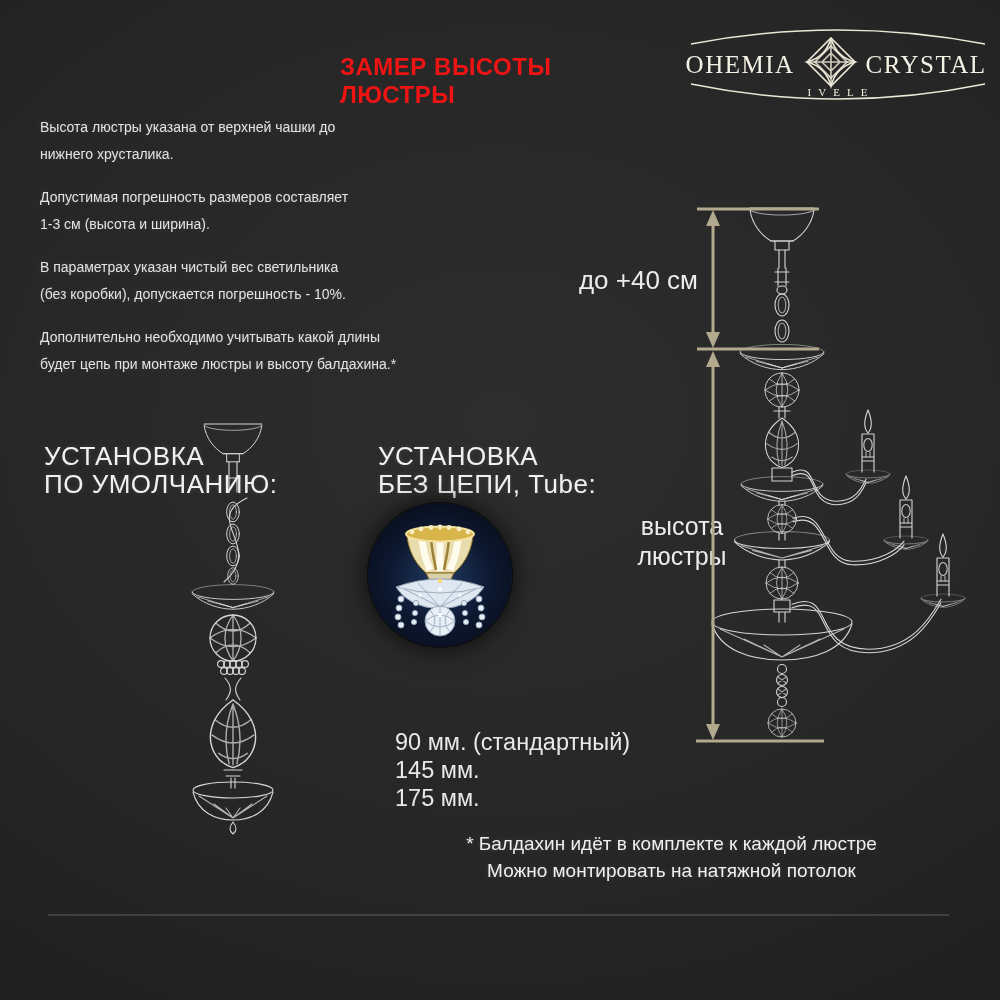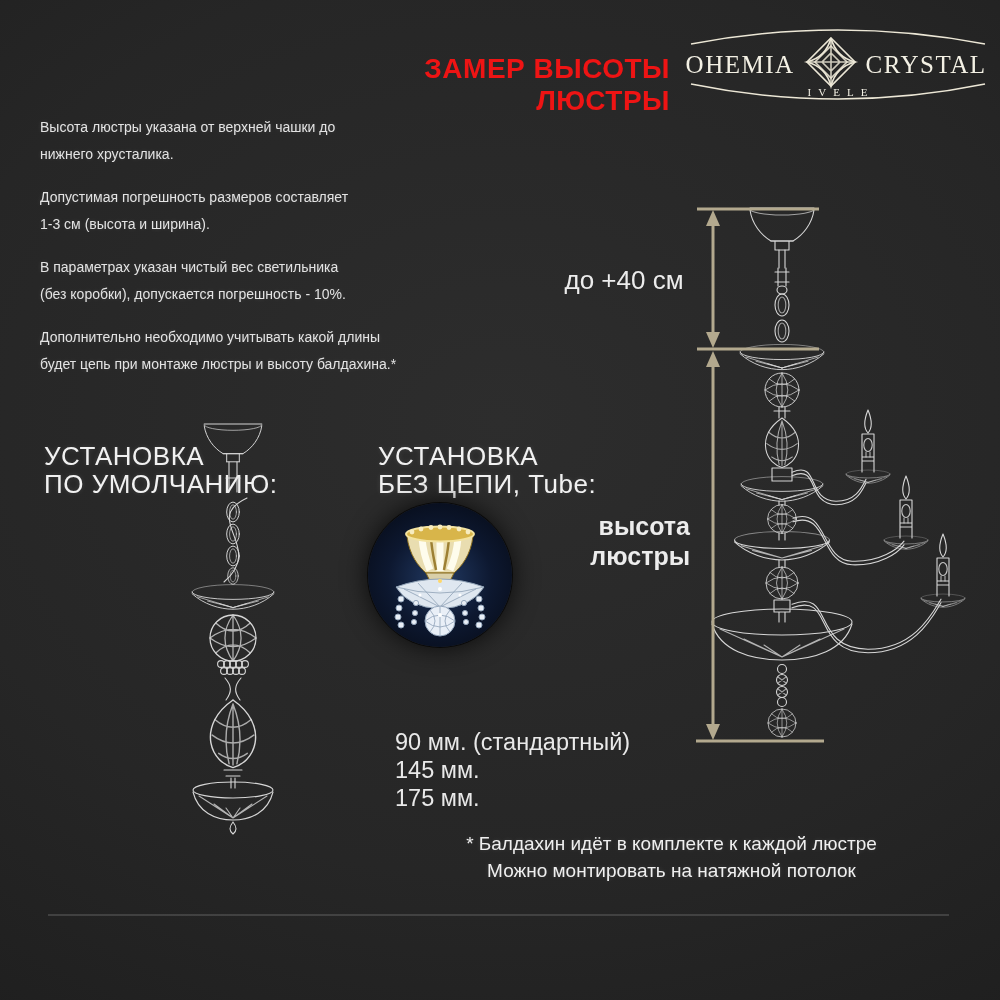--- a/index.html
+++ b/index.html
@@ -10,37 +10,37 @@
   body{width:1000px;height:1000px;overflow:hidden;background:#111;}
   .stage{
     position:relative;width:1000px;height:1000px;
     background:radial-gradient(120% 95% at 50% 42%, #2d2d2d 0%, var(--bg-dark,#262626) 48%, #1d1d1d 84%, #151515 100%);
     font-family:"Liberation Sans", sans-serif;
     color:var(--text-light,#e8e8e8);
   }
   .abs{position:absolute;}
   .pre{white-space:pre-line;}
   .title{
-    left:340px;top:53px;width:330px;text-align:right;
-    font-size:28px;font-weight:700;letter-spacing:.5px;
+    left:340px;top:53px;width:330px;text-align:left;
+    font-size:24px;font-weight:700;letter-spacing:.5px;
     color:var(--accent-red,#ee1414);
   }
   .para{
     left:40px;width:600px;font-size:14px;line-height:27px;
     color:#e3e3e3;text-shadow:0 0 5px rgba(255,255,255,.12);
   }
   .p1{top:114px}.p2{top:184px}.p3{top:254px}.p4{top:324px}
   .heading{
     font-size:26px;line-height:28px;letter-spacing:.5px;color:#f1f1f1;
     text-shadow:0 0 5px rgba(255,255,255,.12);
   }
   .h1{left:44px;top:442px;width:330px;}
   .h2{left:378px;top:442px;width:300px;}
-  .chain-label{left:550px;top:265px;width:148px;text-align:center;font-size:26px;color:#ececec;}
-  .height-label{left:568px;top:511px;width:122px;text-align:right;font-size:25px;line-height:30px;color:#ececec;font-weight:bold;}
+  .chain-label{left:550px;top:265px;width:148px;text-align:right;font-size:26px;color:#ececec;}
+  .height-label{left:621px;top:511px;width:122px;text-align:center;font-size:25px;line-height:30px;color:#ececec;}
   .diam-intro{left:378px;top:674px;width:300px;font-size:21.5px;line-height:27px;color:#e3e3e3;}
   .diam-list{left:395px;top:728px;width:300px;font-size:23.5px;line-height:28px;color:#e9e9e9;}
   .notes{
     left:400px;top:831px;width:543px;text-align:center;
     font-size:19px;line-height:26.5px;color:#efefef;
     text-shadow:0 0 5px rgba(255,255,255,.12);
   }
   .divider{left:48px;top:914px;width:901px;height:0;border-top:2px solid var(--divider-gray,#4c4c4c);opacity:.75;}
   .photo{
     left:368px;top:503px;width:144px;height:144px;border-radius:50%;

